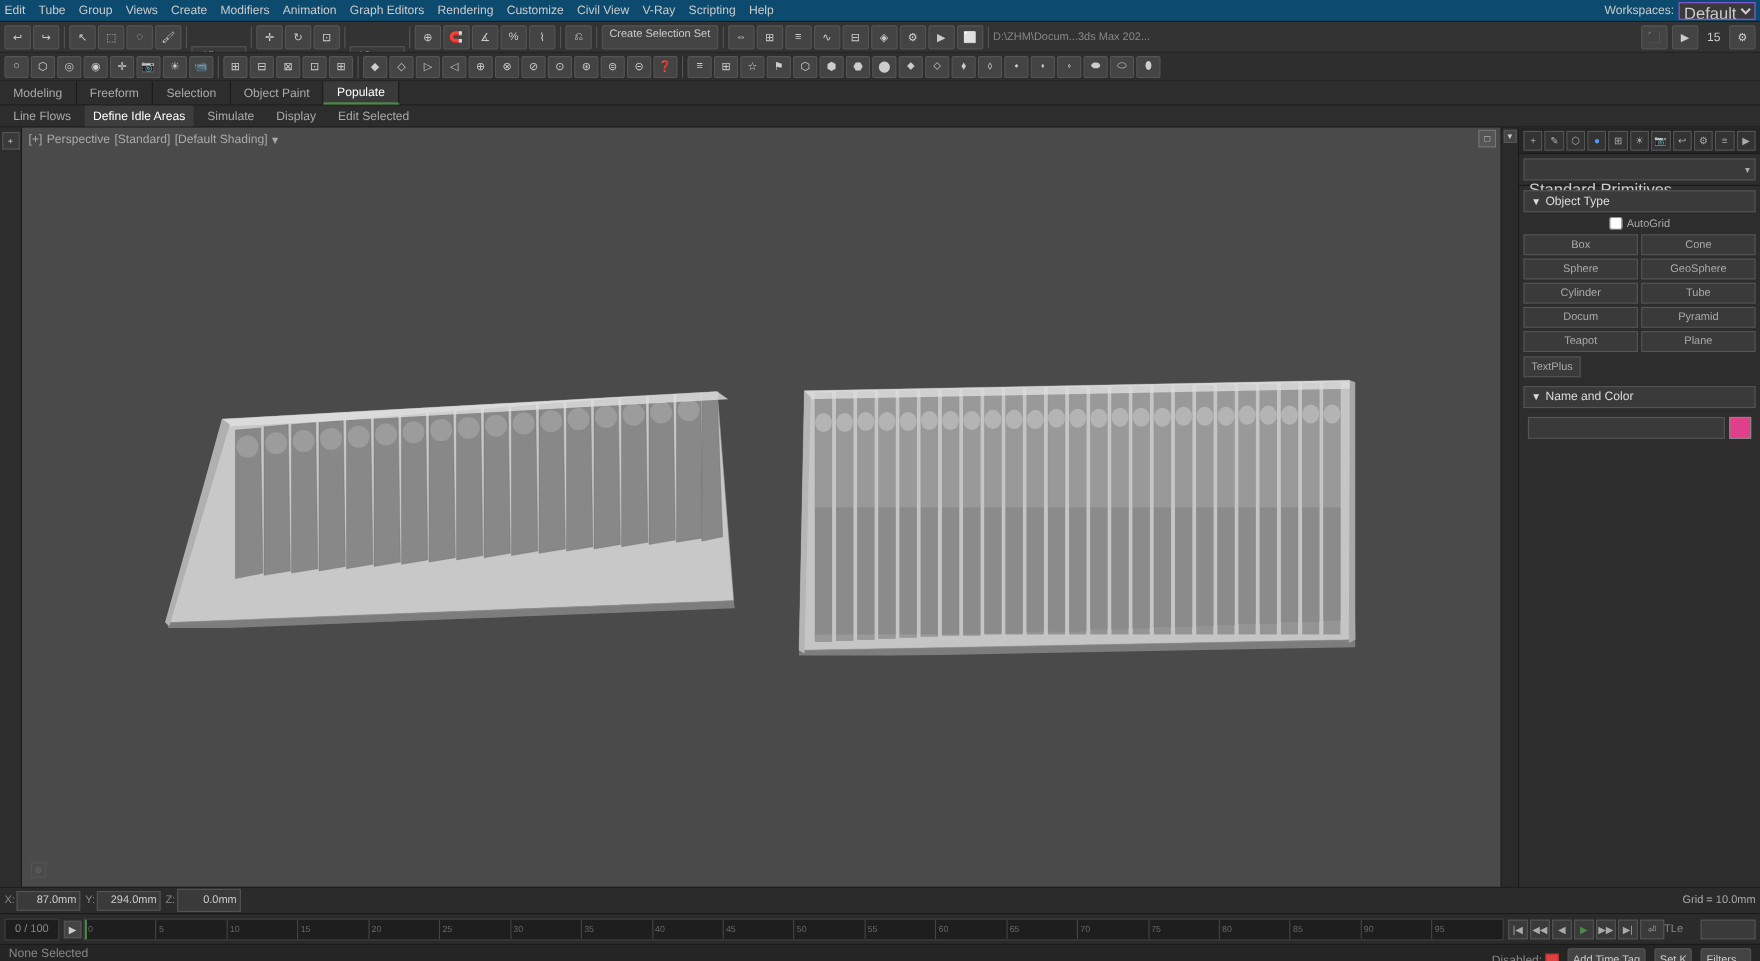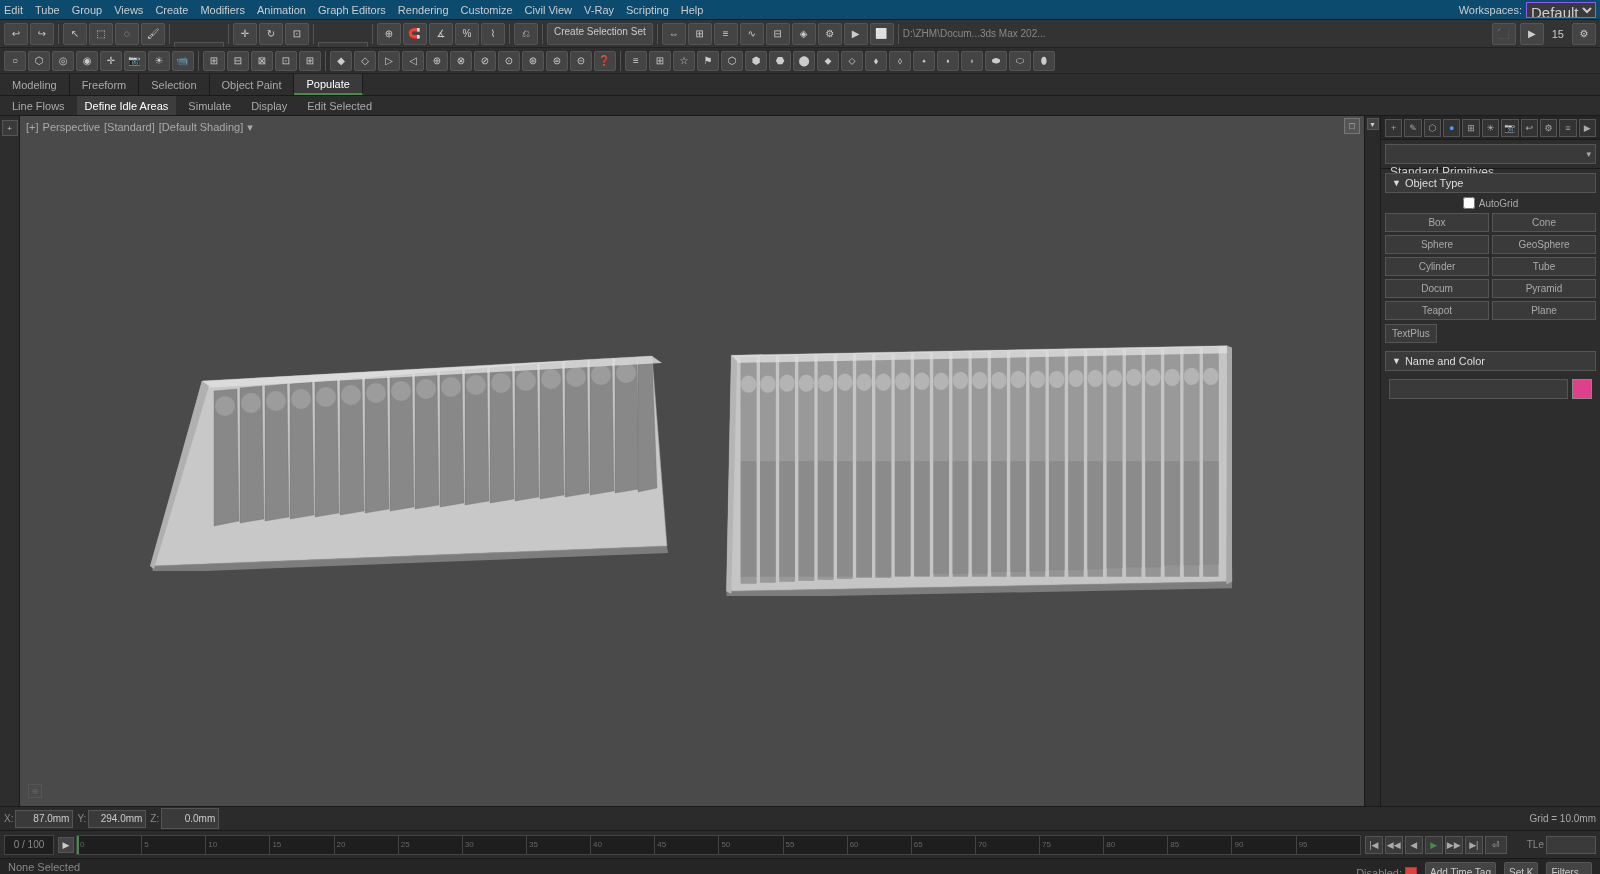--- a/index.html
+++ b/index.html
@@ -461,21 +461,21 @@
       <div class="rt-btn">☀</div>
       <div class="rt-btn">📷</div>
       <div class="rt-btn">↩</div>
       <div class="rt-btn">⚙</div>
       <div class="rt-btn">≡</div>
       <div class="rt-btn">▶</div>
     </div>
 
     <div style="padding:4px;border-bottom:1px solid #1a1a1a;">
       <div style="display:flex;align-items:center;background:#3a3a3a;border:1px solid #555;height:20px;padding:0 4px;cursor:pointer;justify-content:space-between;">
-        <span style="font-size:12px;color:#ccc;margin-top:36px;">Standard Primitives</span>
+        <span style="font-size:15px;color:#ccc;margin-top:36px;">Standard Primitives</span>
         <span style="font-size:9px;color:#aaa;">▾</span>
       </div>
     </div>
 
     <div id="right-panel-content">
 
       <div class="panel-section">
         <div class="panel-section-header">
           <span class="panel-section-arrow">▼</span>
           <span>Object Type</span>
@@ -577,21 +577,21 @@
   <div id="transport" style="margin-left:4px;">
     <div class="transport-btn">|◀</div>
     <div class="transport-btn">◀◀</div>
     <div class="transport-btn">◀</div>
     <div class="transport-btn" style="color:#4a8a4a;">▶</div>
     <div class="transport-btn">▶▶</div>
     <div class="transport-btn">▶|</div>
     <div class="transport-btn" style="width:22px;">⏎</div>
   </div>
 
-  <div style="margin-left:20px;display:flex;align-items:center;gap:2px;">
+  <div style="margin-left:0;display:flex;align-items:center;gap:16px;">
     <span style="font-size:10px;color:#888;">TLe</span>
     <div style="width:50px;height:18px;background:#3a3a3a;border:1px solid #555;"></div>
   </div>
 </div>
 
 <div id="status-bar">
   <div id="status-left">
     <span>None Selected</span>
     <span style="font-size:10px;color:#666;">Click or click-and-drag to select objects</span>
   </div>

